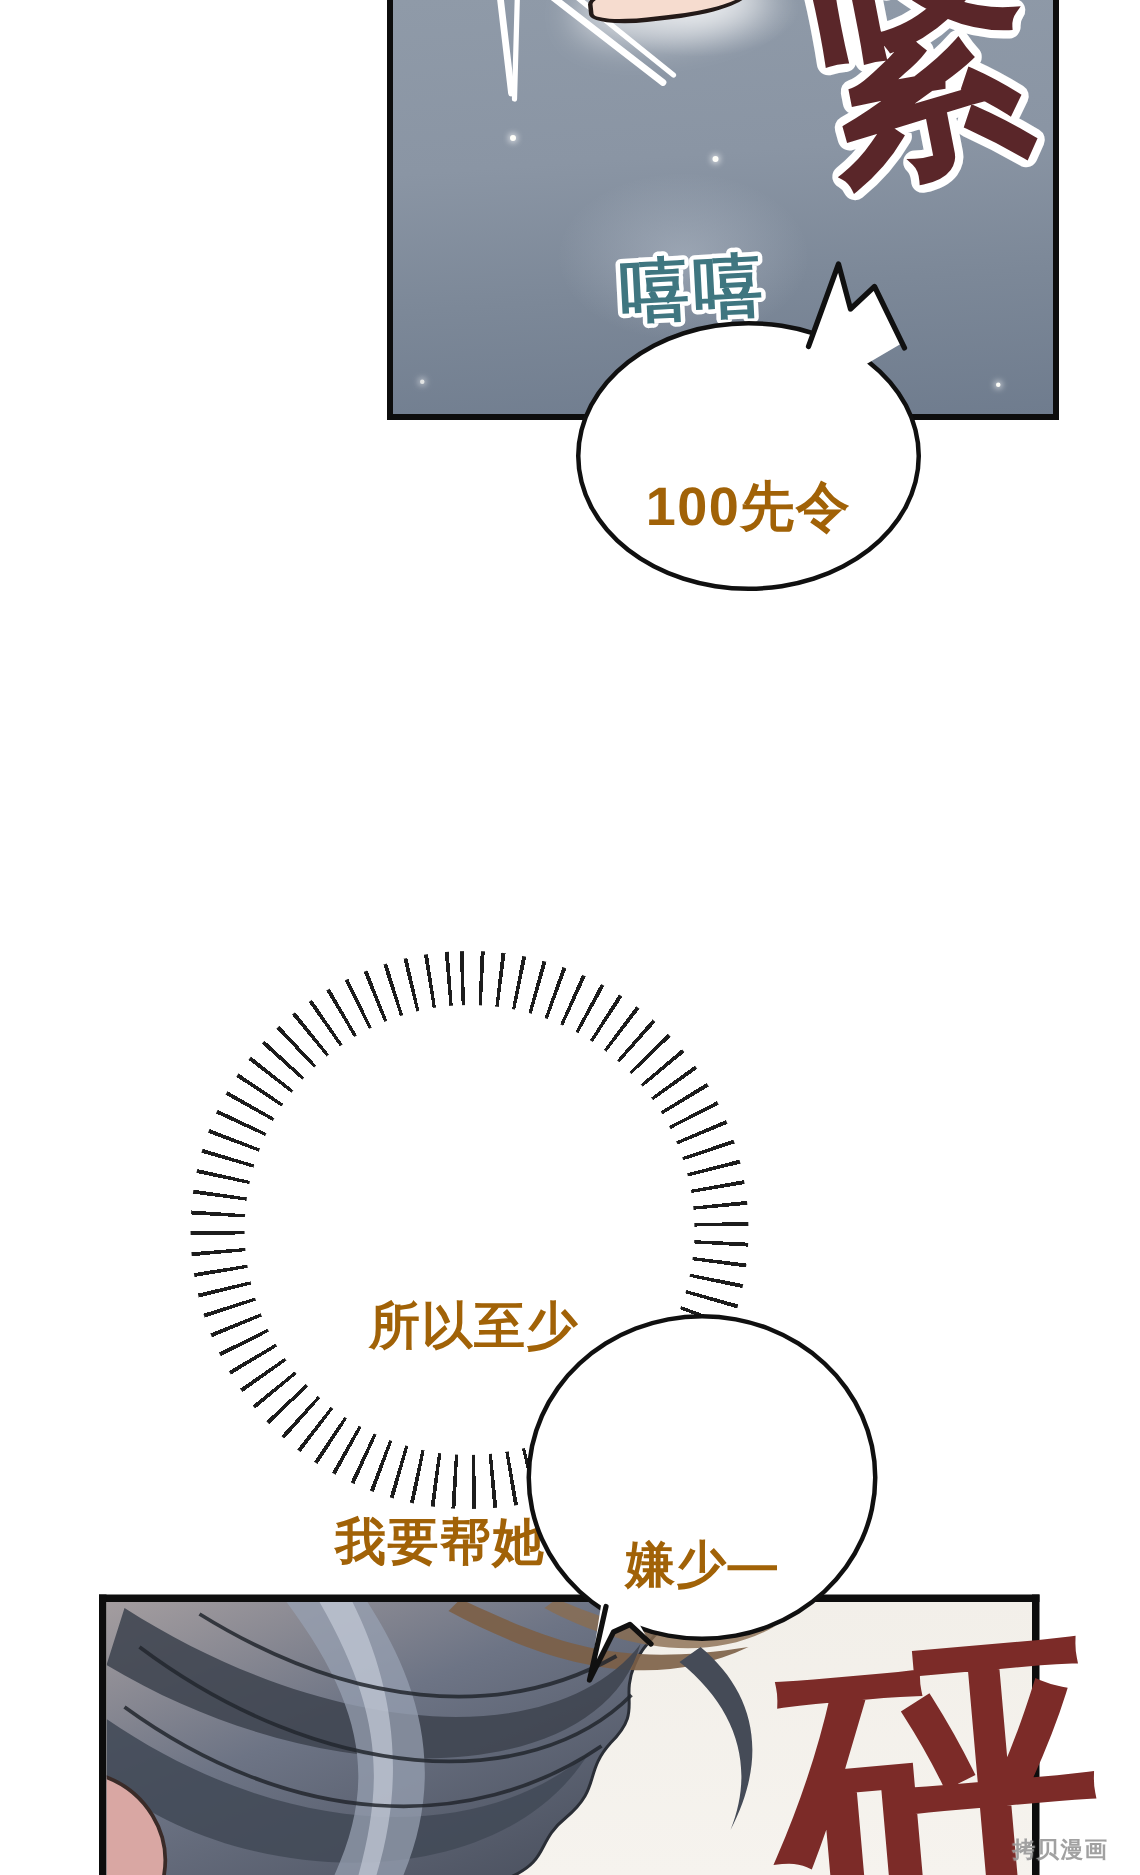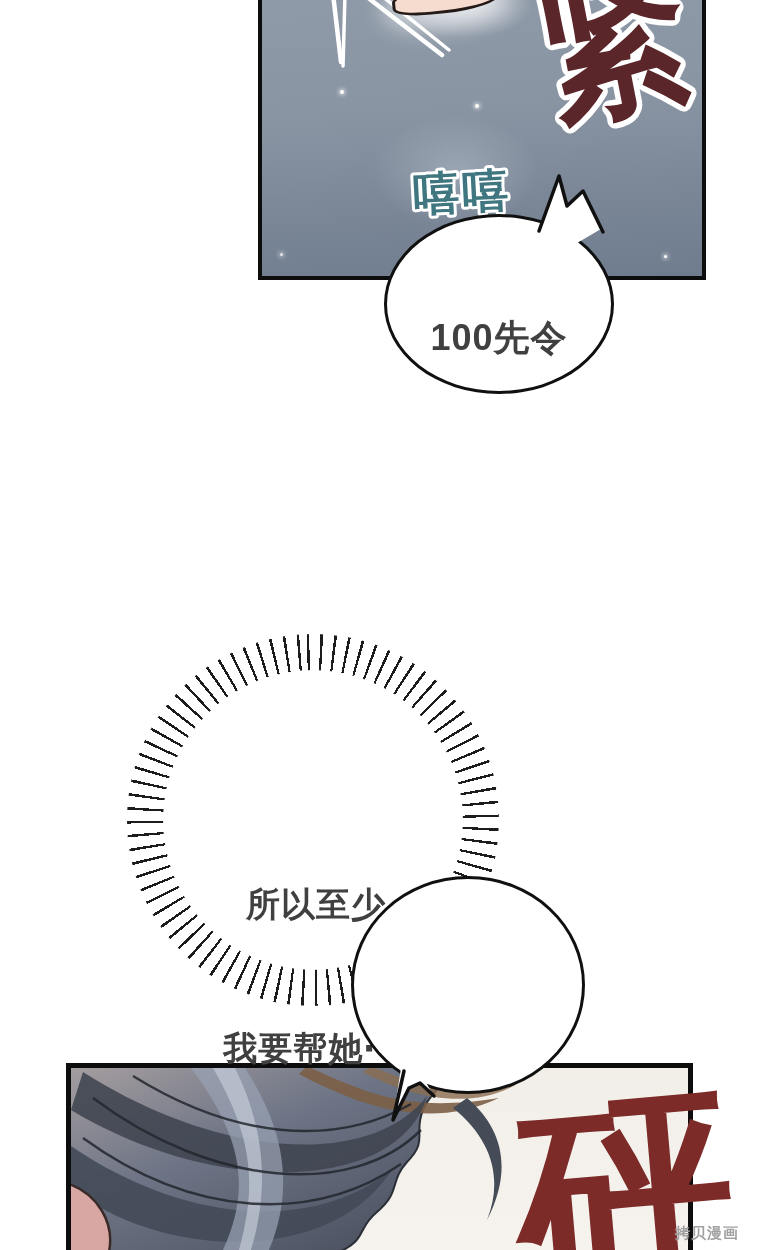--- a/index.html
+++ b/index.html
@@ -34,37 +34,37 @@
   }
   
   .bubble{
     position:absolute;background:#fff;border:3.5px solid #101010;border-radius:50%;
   }
   .bubble-offer{left:384px;top:214px;width:230px;height:180px;z-index:5;}
   .bubble-question{left:351px;top:876px;width:234px;height:218px;z-index:6;}
   .tail-svg{position:absolute;overflow:visible;}
   .tail-offer{left:0;top:0;width:760px;height:1250px;z-index:6;pointer-events:none;}
   .bubble-text{
-    position:absolute;color:#404040;font-weight:700;text-align:center;
+    position:absolute;color:#a16207;font-weight:700;text-align:center;
     letter-spacing:1px;white-space:pre;
   }
   .text-offer{left:384px;top:238px;width:230px;font-size:36px;line-height:40px;z-index:8;}
   .text-question{left:351px;top:948px;width:234px;font-size:33px;line-height:38px;z-index:8;}
 
   
   .burst-ring{
     position:absolute;left:127px;top:634px;width:372px;height:372px;border-radius:50%;
     background:repeating-conic-gradient(from -2deg,#1c1c1c 0deg 0.82deg,rgba(0,0,0,0) 0.82deg 4.3deg);
     z-index:2;
   }
   .burst-core{
     position:absolute;left:163px;top:670px;width:300px;height:300px;border-radius:50%;
     background:#ffffff;z-index:3;
   }
-  .text-thought{left:166px;top:784px;width:300px;font-size:34px;line-height:48px;z-index:4;}
+  .text-thought{left:166px;top:764px;width:300px;font-size:34px;line-height:48px;z-index:4;}
 
   
   .panel-bottom{
     position:absolute;left:66px;top:1063px;width:627px;height:187px;
     border:5px solid #0d0d0d;border-bottom:none;
     background:linear-gradient(180deg,#f2efe9 0%,#f6f3ee 100%);
     overflow:hidden;z-index:3;
   }
   .hair-svg{position:absolute;left:0;top:0;width:617px;height:182px;}
 
@@ -163,20 +163,21 @@
       <path d="M-2,116 C26,126 44,154 38,184 L-2,184 Z" fill="#d9a7a3" stroke="#3a2b28" stroke-width="2.5"></path>
     </svg>
   </div>
 
   <div class="bubble bubble-question"></div>
   <svg class="tail-svg" style="left:0;top:0;width:760px;height:1250px;z-index:7;" viewBox="0 0 760 1250">
     <polygon points="401,1068 393,1120 409,1087 420,1083 433,1095 416,1064" fill="#ffffff"></polygon>
     <path d="M404,1071 L393,1120 L409,1088 L420,1083 L434,1096" fill="none" stroke="#101010" stroke-width="3.5" stroke-linejoin="round" stroke-linecap="round"></path>
   </svg>
   <div class="bubble-text text-question">
+    <div>嫌少—</div>
   </div>
 
   <svg class="sfx-bottom-svg" viewBox="0 0 290 170">
     <text x="145" y="185" text-anchor="middle" class="sfx-text" font-size="215" transform="rotate(-5 145 100)" fill="#7c2b28">砰</text>
   </svg>
 
   <div class="watermark">拷贝漫画</div>
 
 </div>
 

